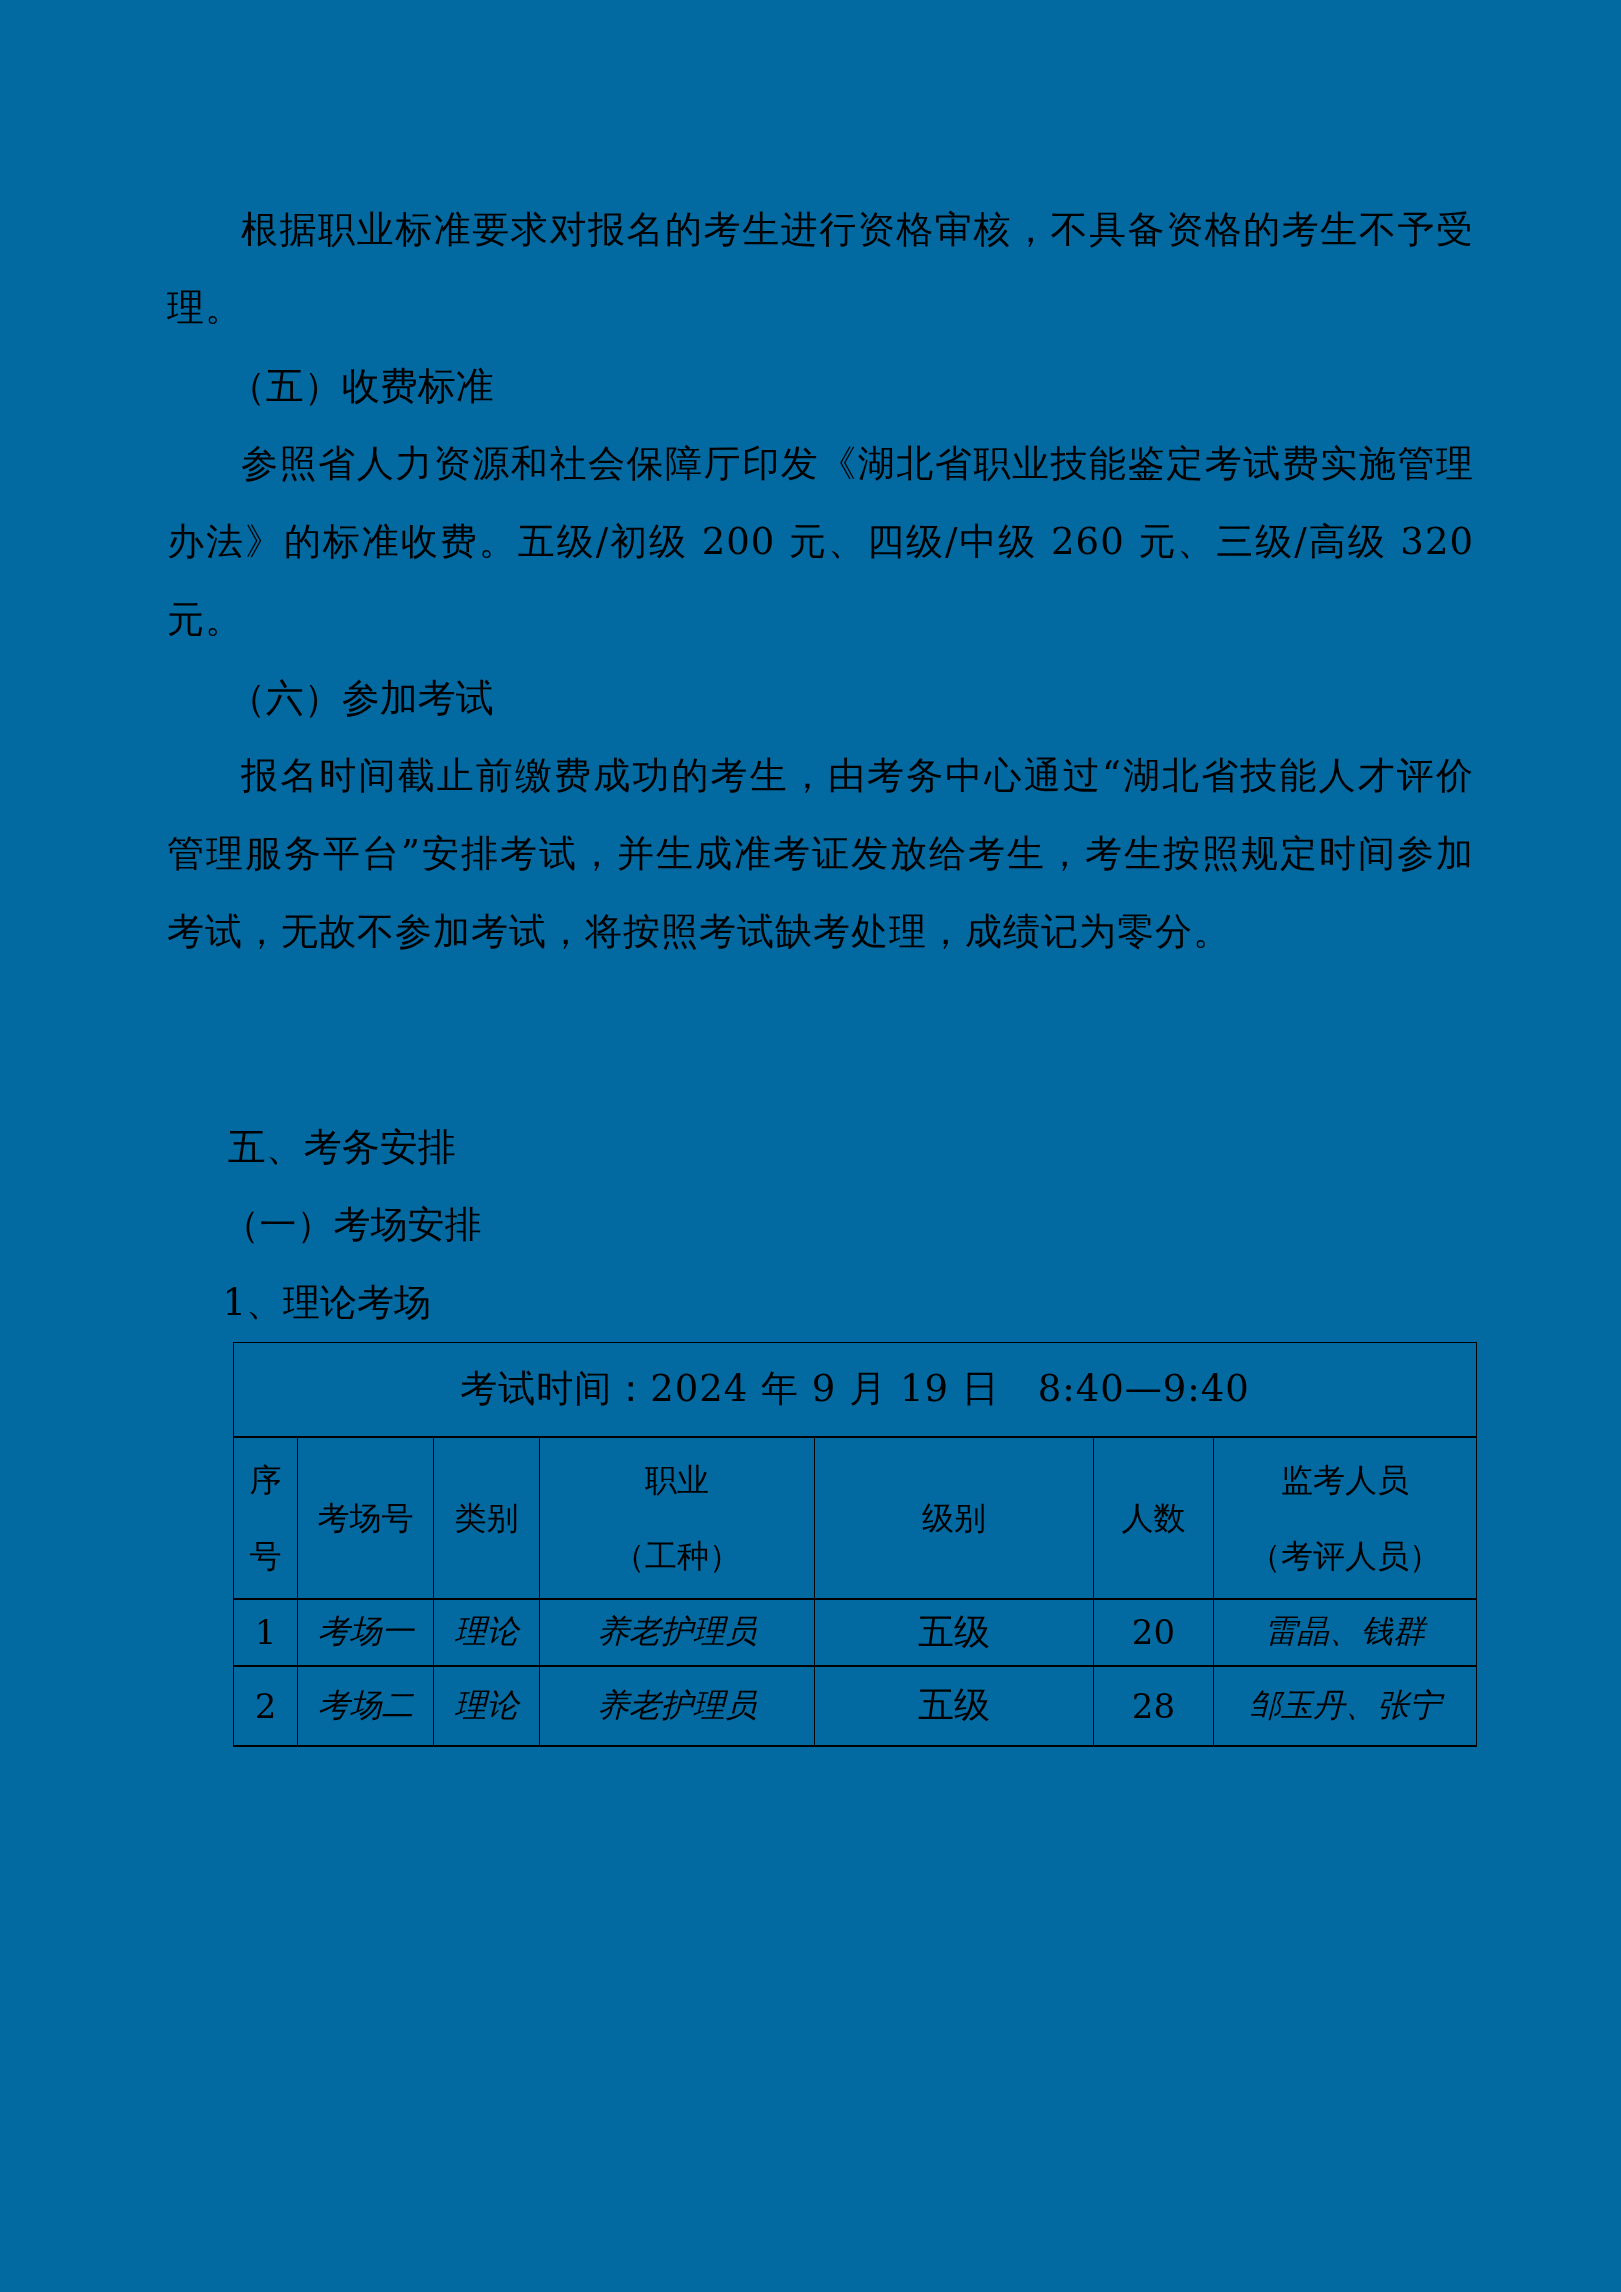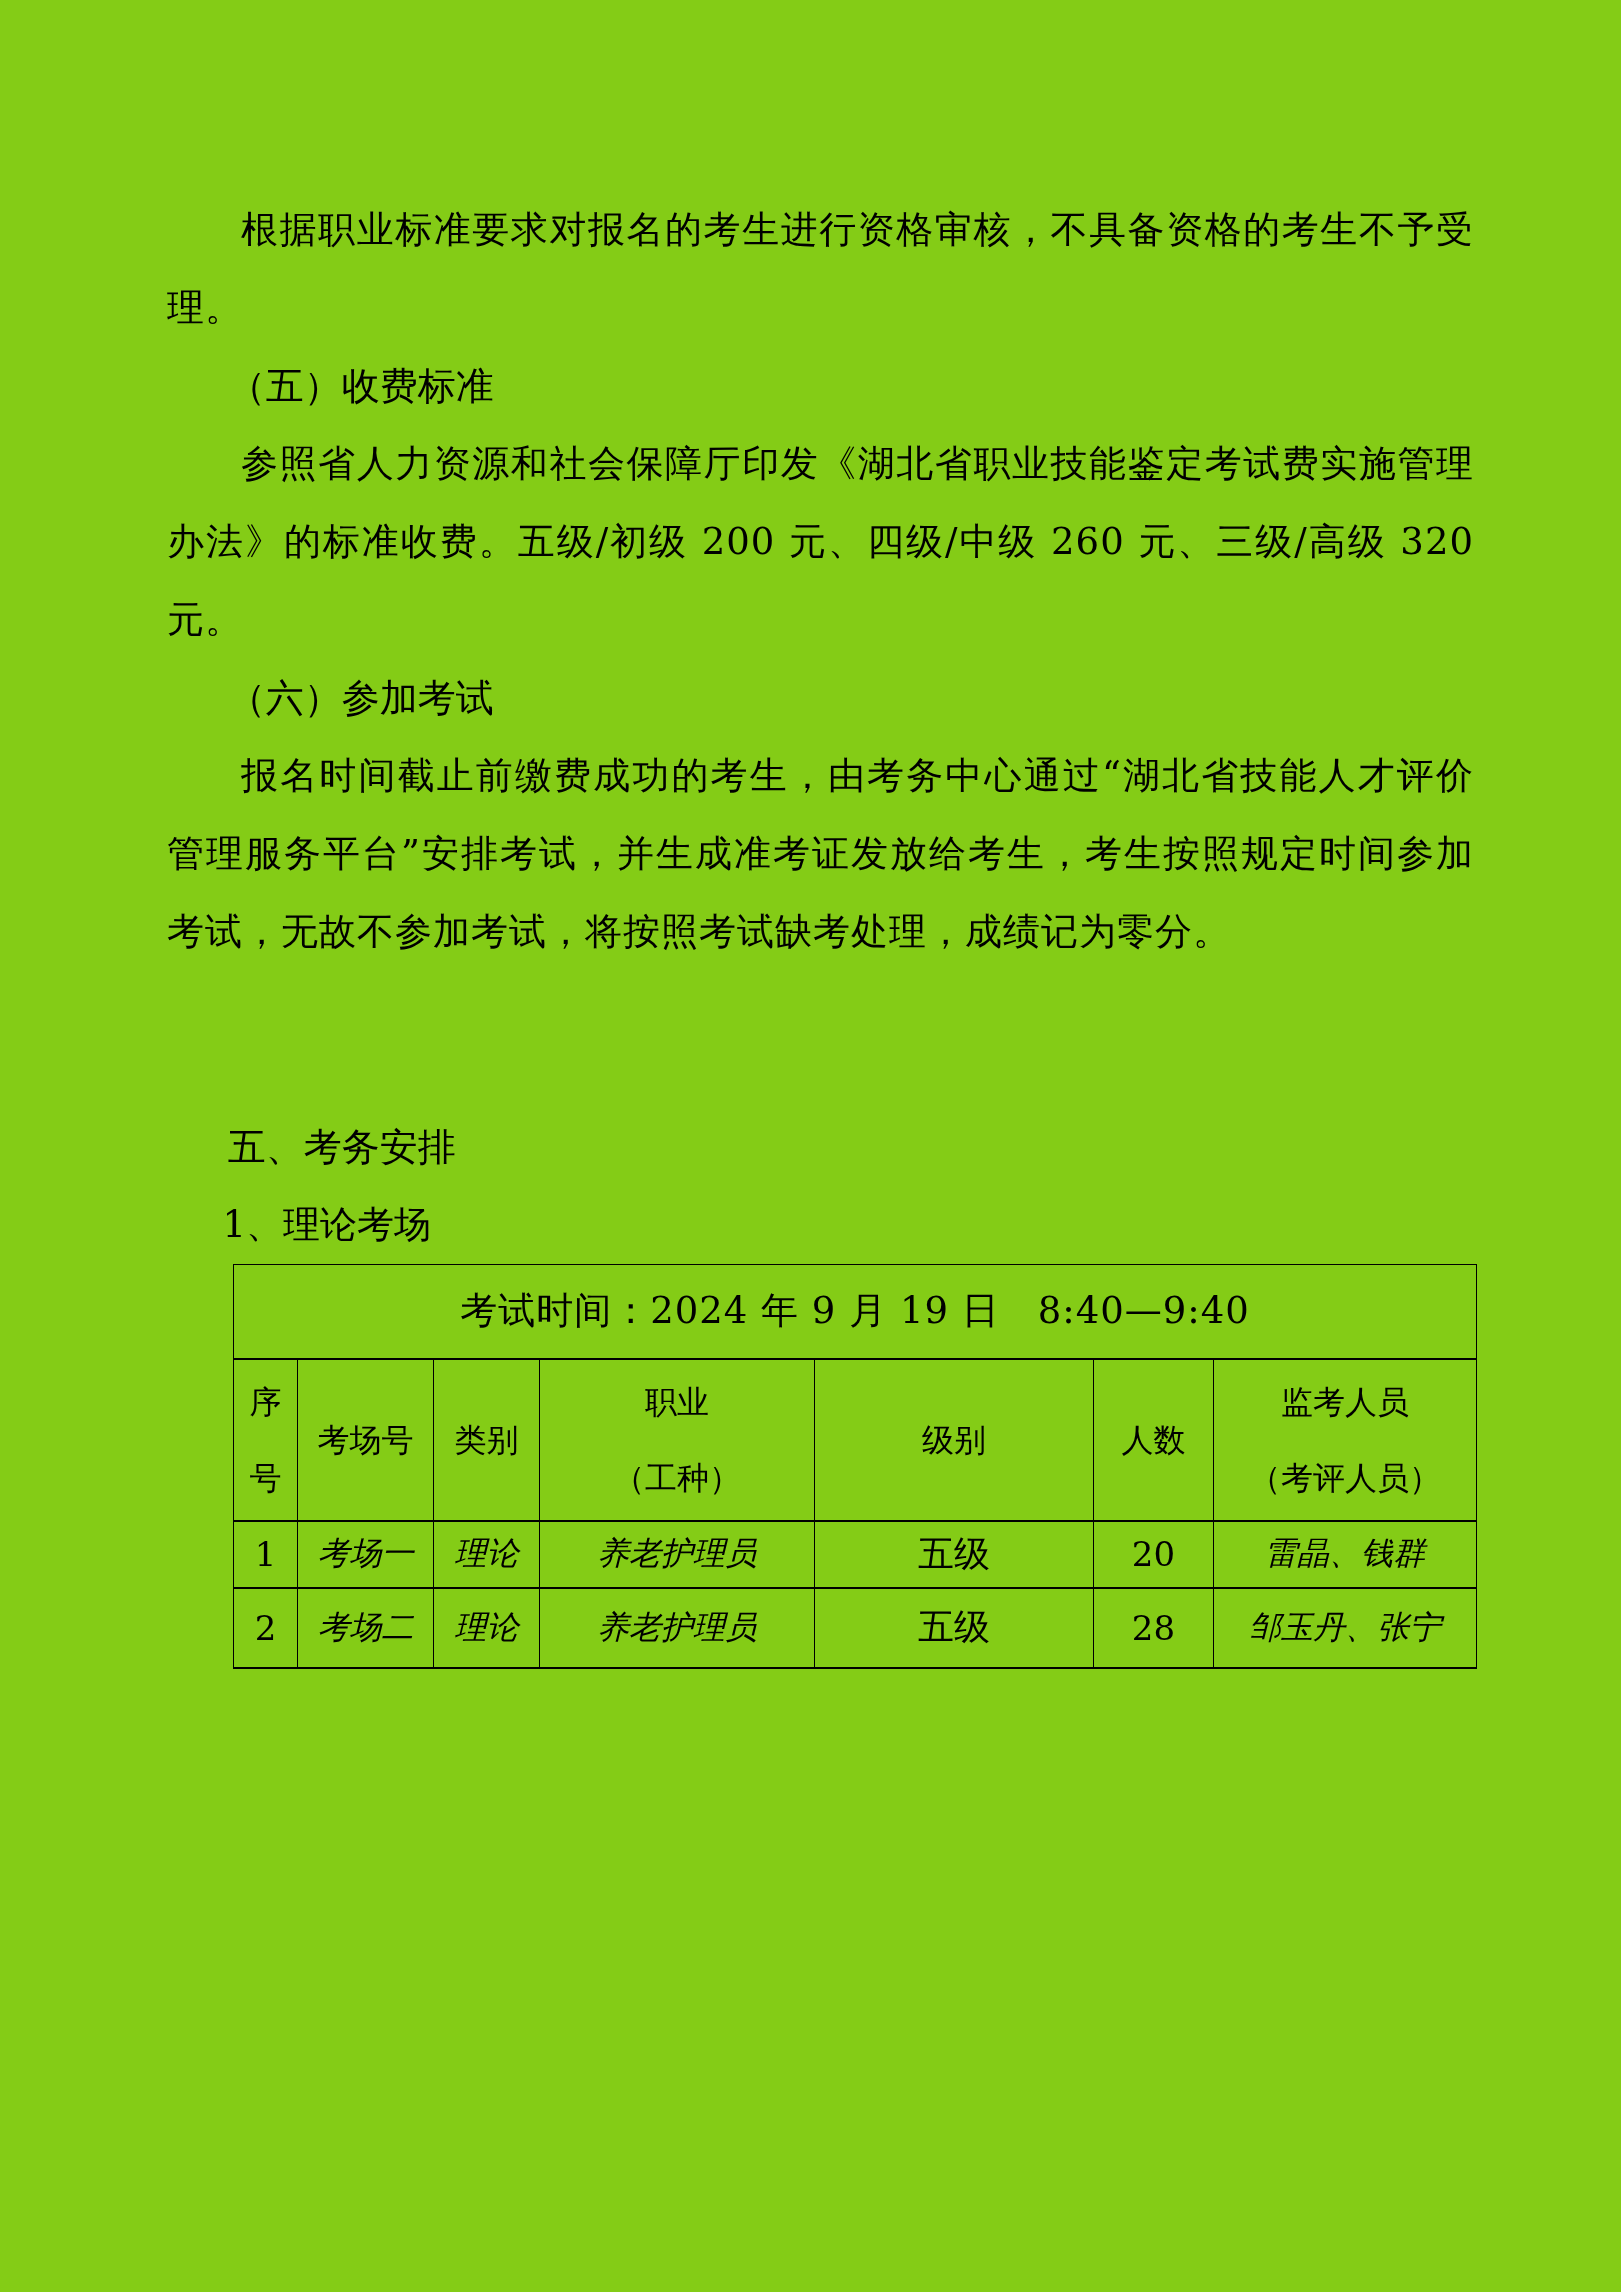--- a/index.html
+++ b/index.html
@@ -4,21 +4,21 @@
 <style>
   html, body {
     margin: 0;
     padding: 0;
     background: #ffffff;
   }
   .page {
     position: relative;
     width: 1621px;
     height: 2293px;
-    background: #84cc16;
+    background: #0369a1;
     box-sizing: border-box;
     padding: 191px 147px 0 167px;
     font-family: "DejaVu Serif", serif;
     color: #000000;
     overflow: hidden;
   }
   .body-text {
     margin: 0;
     font-size: 37px;
     line-height: 78px;
@@ -93,20 +93,21 @@
   <p class="body-text">参照省人力资源和社会保障厅印发《湖北省职业技能鉴定考试费实施管理办法》的标准收费。五级/初级 200 元、四级/中级 260 元、三级/高级 320 元。</p>
 
   <h3 class="heading-bold">（六）参加考试</h3>
 
   <p class="body-text">报名时间截止前缴费成功的考生，由考务中心通过“湖北省技能人才评价管理服务平台”安排考试，并生成准考证发放给考生，考生按照规定时间参加考试，无故不参加考试，将按照考试缺考处理，成绩记为零分。</p>
 
   <div class="spacer"></div>
 
   <h2 class="heading-bold">五、考务安排</h2>
 
+  <p class="sub-heading">（一）考场安排</p>
 
   <p class="sub-heading">1、理论考场</p>
 
   <table class="exam-table">
     <colgroup>
       <col style="width:64px">
       <col style="width:136px">
       <col style="width:106px">
       <col style="width:275px">
       <col style="width:279px">

